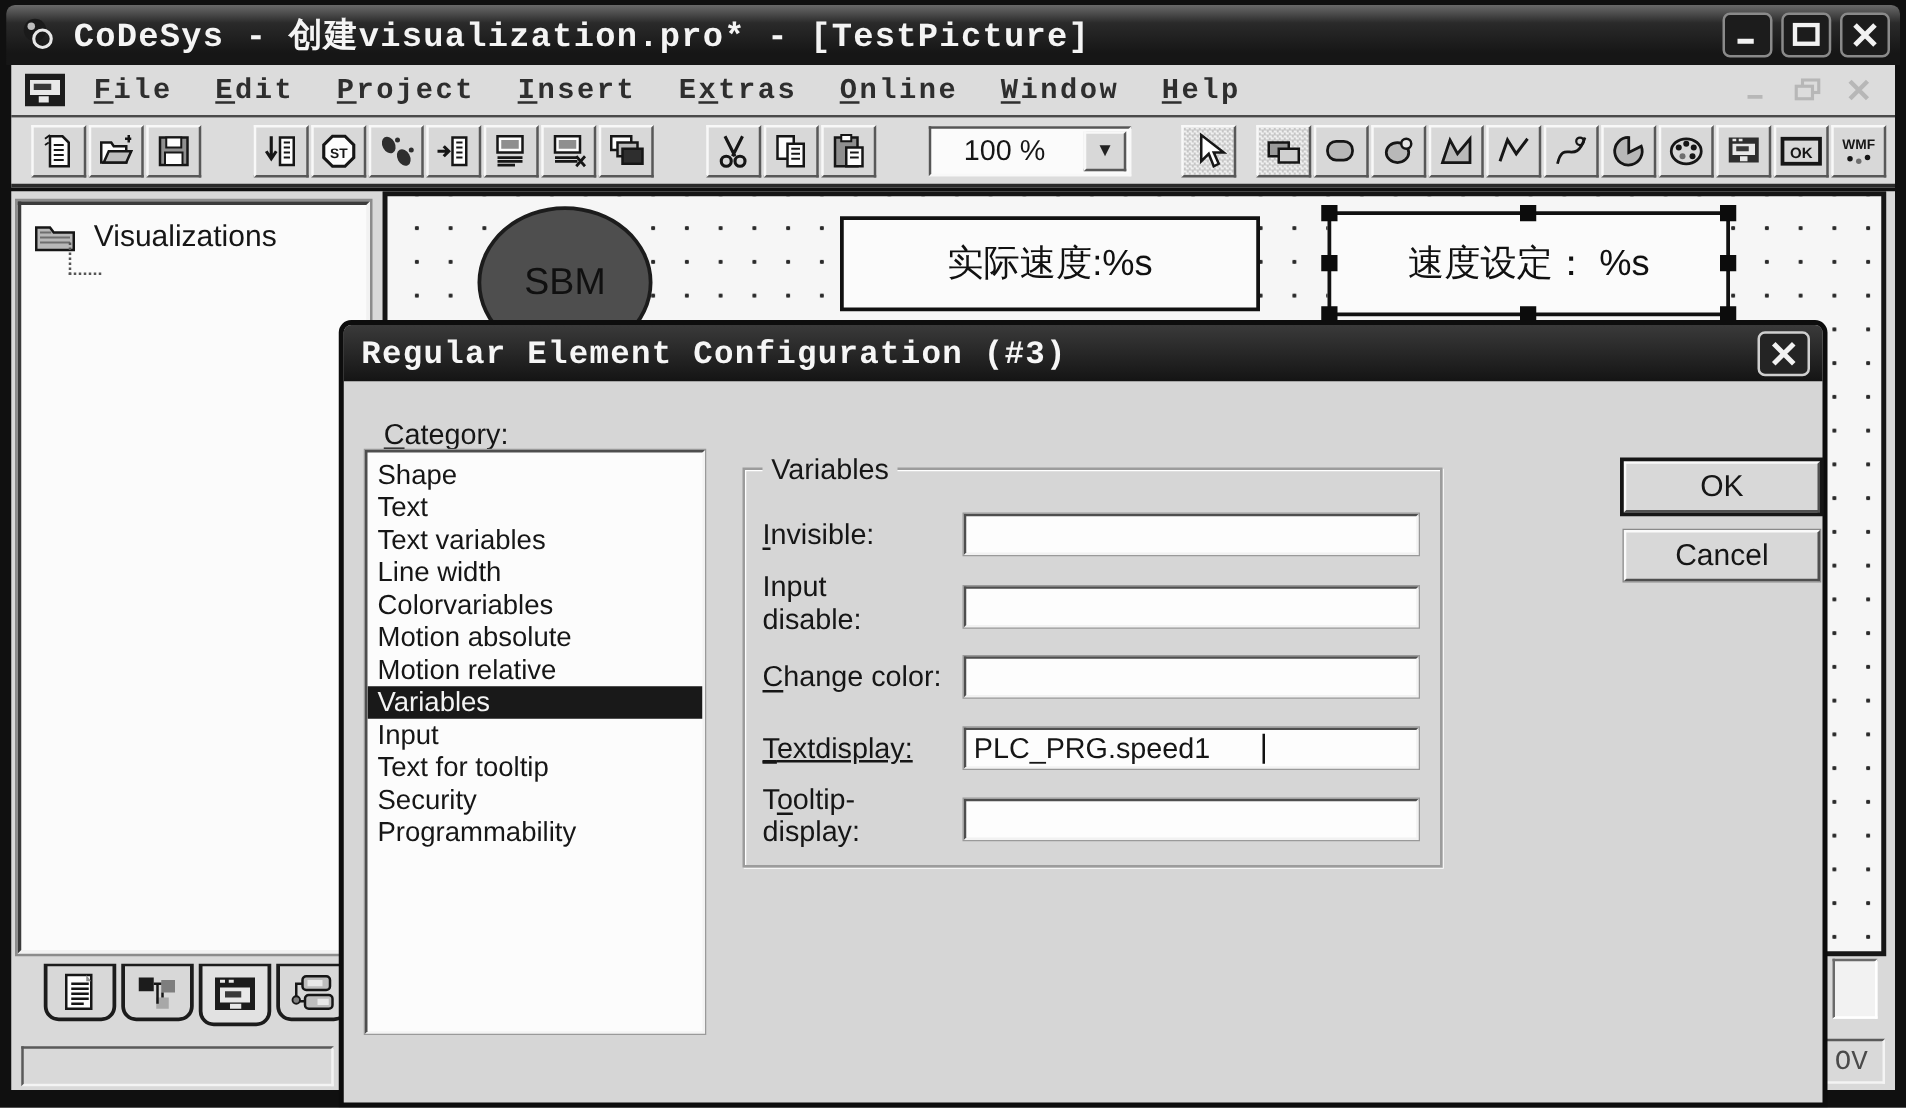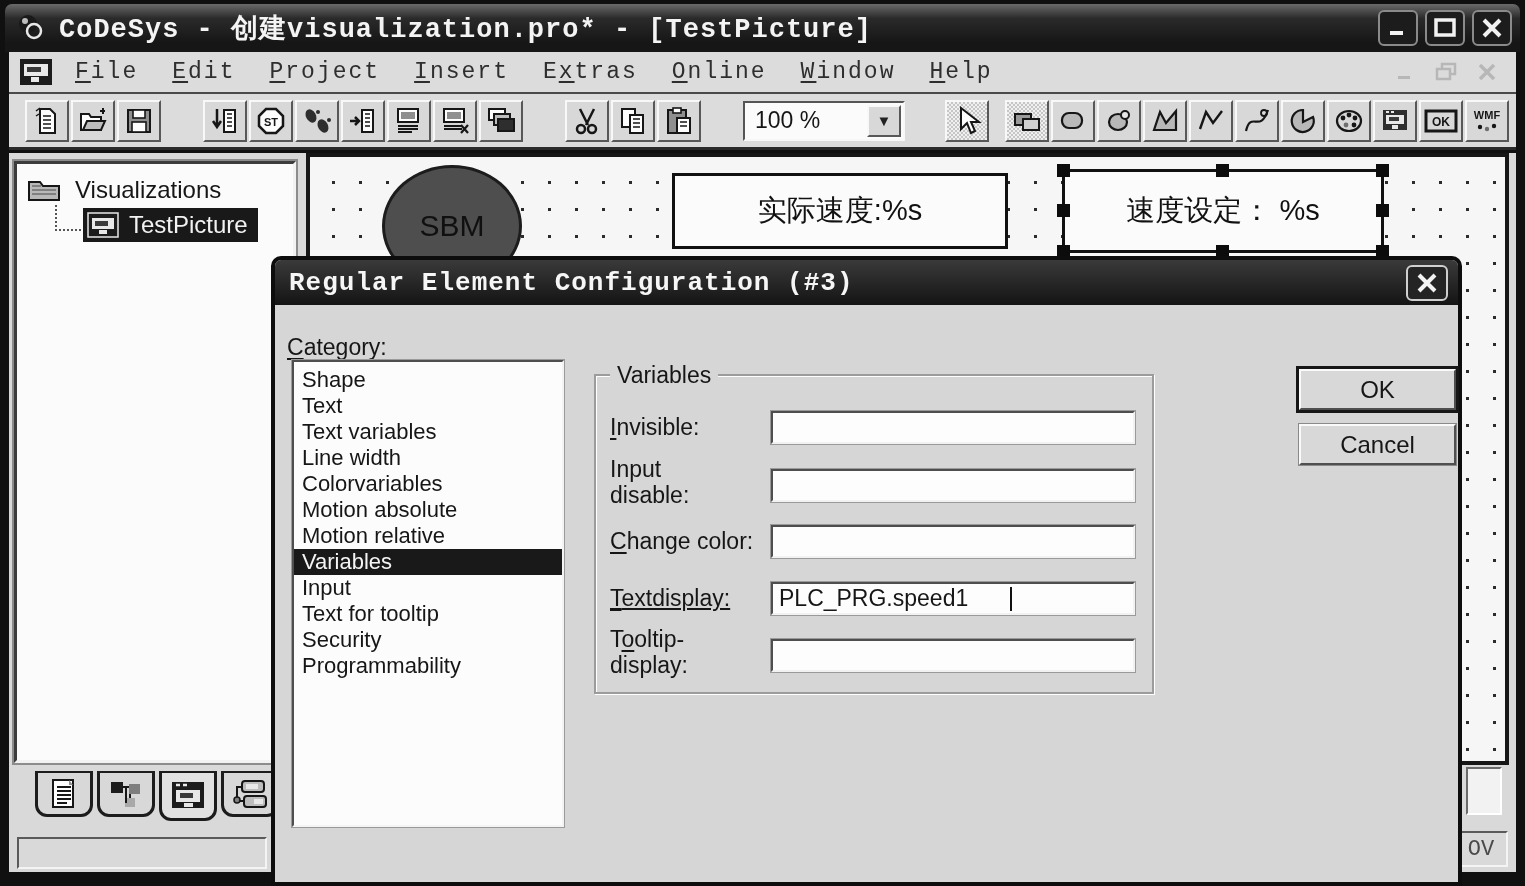--- a/index.html
+++ b/index.html
@@ -16,37 +16,37 @@
   #title-text{color:#f4f4f4;font-family:"Liberation Mono",monospace;font-weight:bold;
     font-size:27px;letter-spacing:1px;white-space:nowrap;}
   #win-controls{margin-left:auto;display:flex;gap:7px;}
   .winbtn{width:40px;height:36px;background:#1c1c1c;border:2px solid #8a8a8a;border-radius:6px;
     display:flex;align-items:center;justify-content:center;}
 
   
   #menubar{position:absolute;left:9px;top:52px;right:9px;height:42px;background:#dcdcdc;
     border-bottom:2px solid #4a4a4a;display:flex;align-items:center;padding:0 10px;}
   #mdi-icon{width:34px;height:28px;margin-right:22px;}
-  .menu-item{font-family:"Liberation Mono",monospace;font-weight:normal;font-size:23px;
+  .menu-item{font-family:"Liberation Mono",monospace;font-weight:bold;font-size:23px;
     color:#2e2e2e;margin-right:34px;letter-spacing:2px;white-space:nowrap;}
   #mdi-controls{margin-left:auto;display:flex;gap:18px;opacity:.55;padding-right:8px;}
 
   
   #toolbar{position:absolute;left:9px;top:94px;right:9px;height:56px;background:#dcdcdc;
     border-bottom:3px solid #2a2a2a;display:flex;align-items:center;padding-left:16px;}
   .tbtn{width:44px;height:42px;background:#d8d8d8;border:2px solid;
     border-color:#f8f8f8 #585858 #585858 #f8f8f8;display:flex;align-items:center;
     justify-content:center;margin-right:2px;flex:0 0 auto;}
   .tbtn.checker{background-image:conic-gradient(#f0f0f0 25%,#c6c6c6 0 50%,#f0f0f0 0 75%,#c6c6c6 0);
     background-size:4px 4px;}
   .tgap{width:40px;flex:0 0 auto;}
   .tgap-sm{width:14px;flex:0 0 auto;}
   #zoom-combo{width:162px;height:40px;background:#fbfbfb;border:2px solid;
     border-color:#555 #f8f8f8 #f8f8f8 #555;display:flex;align-items:center;flex:0 0 auto;margin-right:0;}
-  #zoom-combo .val{font-size:23px;padding-left:10px;flex:1;font-family:"Liberation Sans",sans-serif;}
+  #zoom-combo .val{font-size:23px;padding-left:26px;flex:1;font-family:"Liberation Sans",sans-serif;}
   #zoom-combo .drop{width:34px;height:32px;margin-right:2px;background:#d8d8d8;border:2px solid;
     border-color:#f8f8f8 #585858 #585858 #f8f8f8;display:flex;align-items:center;justify-content:center;
     font-size:15px;color:#222;}
 
   
   #main{position:absolute;left:9px;top:153px;right:9px;bottom:14px;background:#d9d9d9;}
   #tree-panel{position:absolute;left:5px;top:8px;width:282px;height:602px;background:#fbfbfb;
     border:3px solid;border-color:#3c3c3c #f2f2f2 #f2f2f2 #3c3c3c;outline:2px solid #8c8c8c;}
   .tree-row{display:flex;align-items:center;font-size:24px;}
   #tree-root{margin:12px 0 4px 10px;}
@@ -87,21 +87,21 @@
 
   
   #dialog{position:absolute;left:271px;top:256px;width:1191px;height:630px;background:#d6d6d6;
     border:4px solid #0d0d0d;border-radius:10px 10px 0 0;z-index:50;}
   #dlg-titlebar{height:45px;background:linear-gradient(180deg,#3a3a3a,#141414);
     border-radius:6px 6px 0 0;display:flex;align-items:center;padding:0 10px 0 14px;}
   #dlg-title{color:#f6f6f6;font-family:"Liberation Mono",monospace;font-weight:bold;font-size:26px;
     letter-spacing:1px;}
   #dlg-close{margin-left:auto;width:42px;height:36px;background:#242424;border:2px solid #cfcfcf;
     border-radius:6px;display:flex;align-items:center;justify-content:center;}
-  #category-label{position:absolute;left:12px;top:74px;font-size:23px;}
+  #category-label{position:absolute;left:32px;top:74px;font-size:23px;}
   #category-list{position:absolute;left:17px;top:100px;width:272px;height:467px;background:#fcfcfc;
     border:2px solid;border-color:#4e4e4e #f4f4f4 #f4f4f4 #4e4e4e;outline:1px solid #9a9a9a;
     padding-top:5px;overflow:hidden;}
   .cat-item{font-size:22px;line-height:26px;padding-left:8px;white-space:nowrap;}
   .cat-item.selected{background:#191919;color:#f4f4f4;}
   #var-group{position:absolute;left:319px;top:114px;width:560px;height:320px;
     border:2px solid #9c9c9c;box-shadow:1px 1px 0 #fff inset, 1px 1px 0 #fff;}
   #var-group-label{position:absolute;left:14px;top:-14px;background:#d6d6d6;padding:0 7px;font-size:23px;}
   .fld-label{position:absolute;left:14px;font-size:23px;line-height:26px;}
   .fld-input{position:absolute;left:175px;width:364px;height:33px;background:#fdfdfd;
@@ -374,31 +374,20 @@
         <span>
           <svg width="34" height="26" viewBox="0 0 34 26">
               <path d="M2 23V5h11l3 4h16v14z" fill="#b8b8b8" stroke="#161616" stroke-width="2"></path>
               <path d="M5 9h9M5 13h24M5 17h24" stroke="#6e6e6e" stroke-width="1.6"></path>
             </svg>
         </span>
         <span class="lbl">Visualizations</span>
       </div>
       <div id="tree-child" class="tree-row">
         <span class="tree-elbow"></span>
-        <span class="sel">
-          <span>
-            <svg width="32" height="26" viewBox="0 0 32 26">
-                <rect x="1" y="1" width="30" height="24" fill="#1c1c1c" stroke="#e8e8e8" stroke-width="1.5"></rect>
-                <rect x="5" y="6" width="22" height="11" fill="#e8e8e8"></rect>
-                <rect x="8" y="9" width="13" height="5" fill="#3a3a3a"></rect>
-                <rect x="12" y="18" width="8" height="4" fill="#e8e8e8"></rect>
-              </svg>
-          </span>
-          <span class="lbl">TestPicture</span>
-        </span>
       </div>
     </div>
 
     <div id="canvas">
       <div id="ellipse-el">
         <span>SBM</span>
       </div>
       <div id="text-el-1" class="text-el">
         <span>实际速度:%s</span>
       </div>

